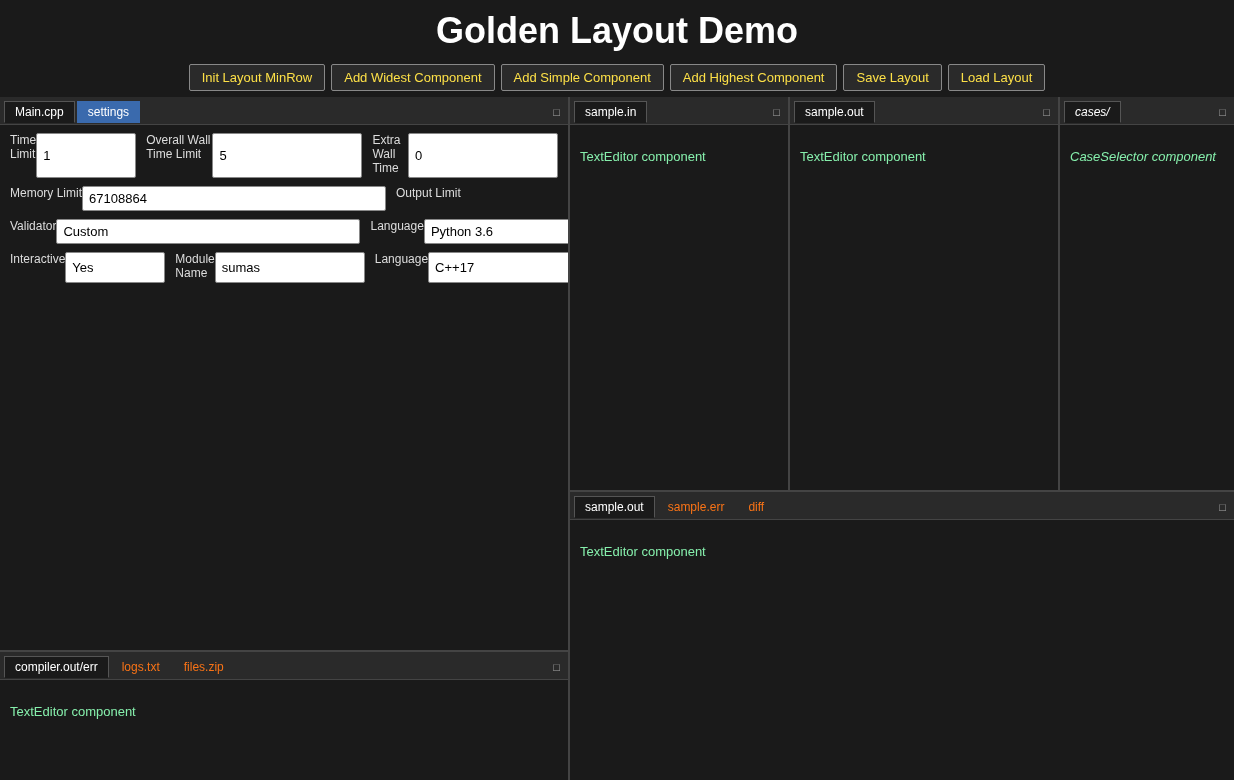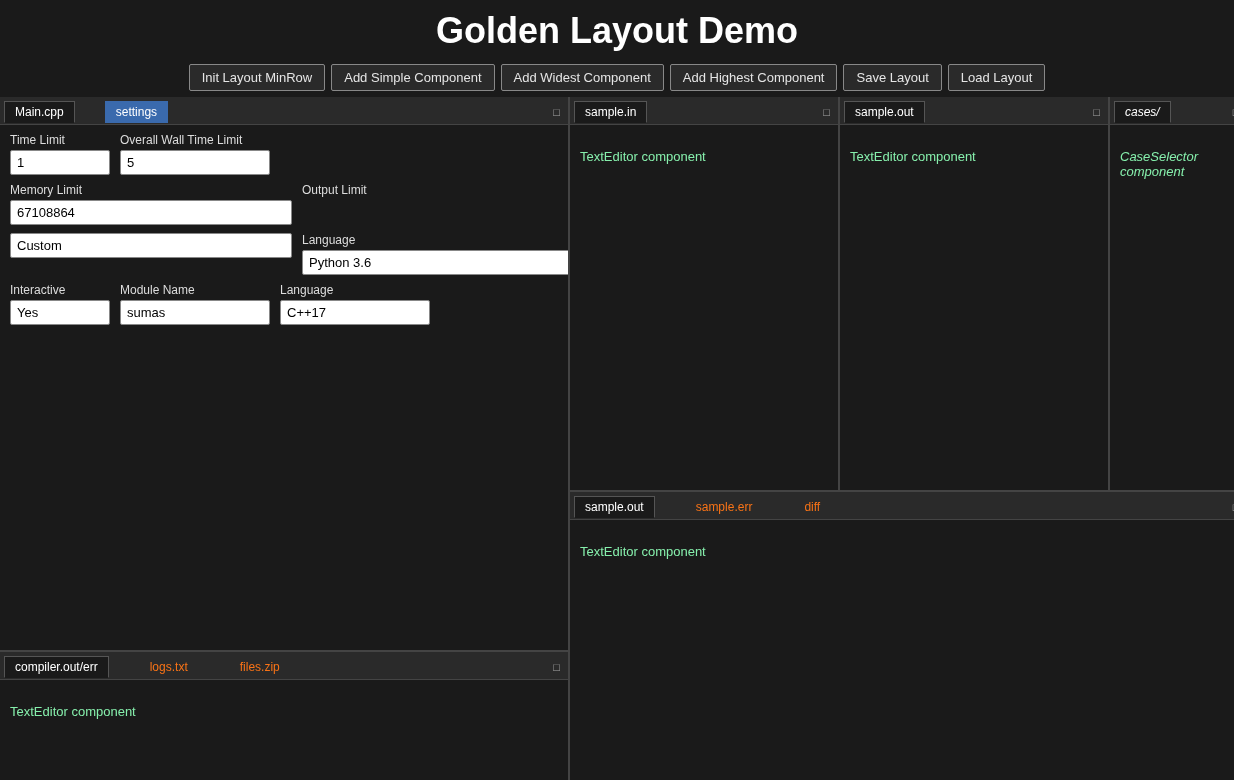--- a/index.html
+++ b/index.html
@@ -25,21 +25,21 @@
     .toolbar {
       display: flex;
       justify-content: center;
       align-items: center;
       gap: 6px;
       padding: 4px 0 6px;
     }
 
     .toolbar button {
       background: #2a2a2a;
-      color: #e5e5e5;
+      color: #fde047;
       border: 1px solid #888;
       padding: 5px 12px;
       cursor: pointer;
       font-size: 13px;
       border-radius: 2px;
     }
 
     
     .main-layout {
       display: flex;
@@ -89,21 +89,20 @@
     }
 
     
     .tab-bar {
       display: flex;
       align-items: center;
       background: #2a2a2a;
       border-bottom: 1px solid #444;
       padding: 2px 4px 0;
       min-height: 28px;
-      gap: 28px;
     }
 
     .tab {
       padding: 3px 10px;
       cursor: pointer;
       font-size: 12px;
       color: #f97316;
       border: 1px solid transparent;
       margin-right: 2px;
     }
@@ -139,54 +138,54 @@
     }
 
     .field-group {
       display: flex;
       gap: 10px;
       margin-bottom: 8px;
     }
 
     .field {
       display: flex;
-      flex-direction: column;
+      flex-direction: row;
     }
 
     .field label {
       font-size: 12px;
       color: #ddd;
       margin-bottom: 3px;
     }
 
     .field input {
       background: #fff;
       color: #000;
       border: 1px solid #888;
       padding: 4px 6px;
       font-size: 13px;
       border-radius: 2px;
     }
 
     .field-sm input { width: 100px; }
     .field-md input { width: 150px; }
-    .field-lg input { width: 282px; }
+    .field-lg input { width: 304px; }
     .field-xl input { width: 440px; }
 
     
     .text-editor-component {
       padding: 24px 10px;
       color: #86efac;
       font-size: 13px;
       flex: 1;
     }
 
     
     .panel-sample-in {
-      width: 270px;
+      width: 220px;
       border-right: 2px solid #444;
       display: flex;
       flex-direction: column;
     }
 
     .panel-sample-out {
       width: 270px;
       border-right: 2px solid #444;
       display: flex;
       flex-direction: column;
@@ -205,22 +204,22 @@
       flex-direction: column;
     }
   </style>
 </head>
 <body>
 
 <div class="header">Golden Layout Demo</div>
 
 <div class="toolbar">
   <button>Init Layout MinRow</button>
+  <button>Add Widest Component</button>
   <button>Add Simple Component</button>
-  <button>Add Widest Component</button>
   <button>Add Highest Component</button>
   <button>Save Layout</button>
   <button>Load Layout</button>
 </div>
 
 <div class="main-layout">
 
   <div class="left-panel">
     <div class="left-top">
 
@@ -235,34 +234,39 @@
 
         <div class="field-group">
           <div class="field field-sm">
             <label>Time Limit</label>
             <input type="text" value="1" style="">
           </div>
           <div class="field field-md">
             <label>Overall Wall Time Limit</label>
             <input type="text" value="5" style="">
           </div>
+          <div class="field field-md">
+            <label>Extra Wall Time</label>
+            <input type="text" value="0" style="">
+          </div>
         </div>
 
         <div class="field-group">
           <div class="field field-lg">
             <label>Memory Limit</label>
             <input type="text" value="67108864" style="">
           </div>
           <div class="field field-lg">
             <label>Output Limit</label>
           </div>
         </div>
 
         <div class="field-group">
           <div class="field field-lg">
+            <label>Validator</label>
             <input type="text" value="Custom" style="">
           </div>
           <div class="field field-xl">
             <label>Language</label>
             <input type="text" value="Python 3.6" style="">
           </div>
         </div>
 
         <div class="field-group">
           <div class="field field-sm">

